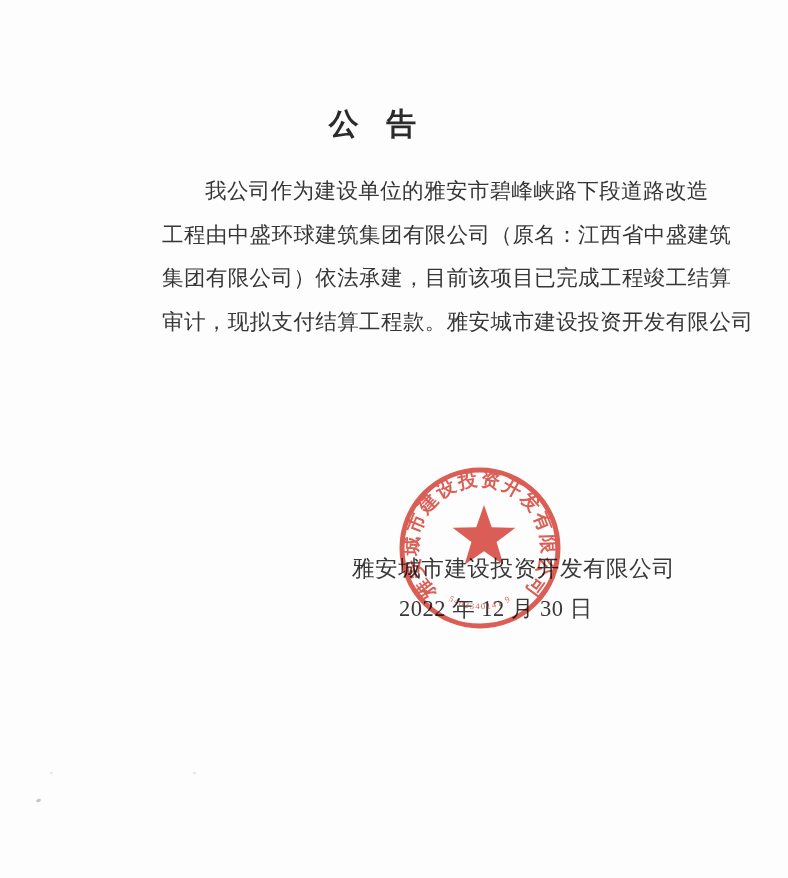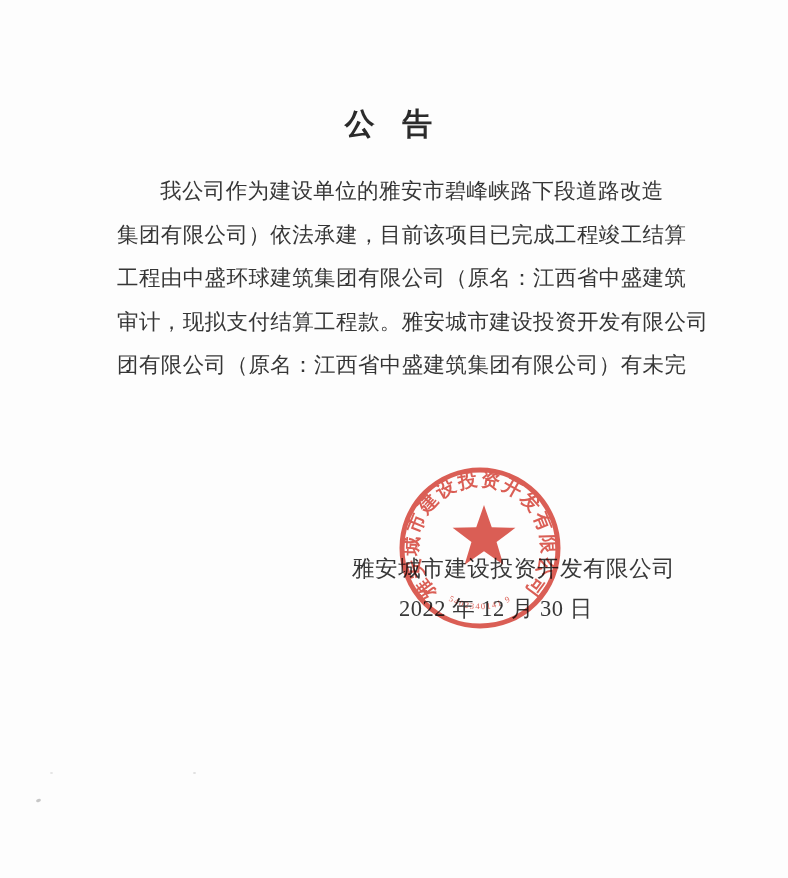--- a/index.html
+++ b/index.html
@@ -3,30 +3,30 @@
 <meta charset="utf-8">
 <style>
   html,body{margin:0;padding:0;}
   body{
     width:788px;height:878px;position:relative;overflow:hidden;
     background:#fefefe;
     font-family:"Liberation Serif","DejaVu Serif",serif;
   }
   .page{position:absolute;inset:0;background:#fdfdfd;}
   .title{
-    position:absolute;top:104px;left:16px;width:747px;
+    position:absolute;top:104px;left:0;width:747px;
     text-align:center;font-size:30px;font-weight:600;color:#2b2b2b;
     word-spacing:16px;letter-spacing:2px;
   }
   .body-text{
     position:absolute;left:117px;top:170px;width:570px;color:#333333;
   }
   .body-line{
     font-size:21.5px;line-height:43.5px;height:43.5px;
-    white-space:pre;letter-spacing:0.4px;color:#363636;
+    white-space:pre;letter-spacing:0.4px;color:#363636;margin-left:45px;
   }
   .body-line.indent{padding-left:43px;}
   .signature-company{
     position:absolute;left:352px;top:553px;
     font-size:22.5px;color:#383838;letter-spacing:0.6px;white-space:pre;
   }
   .signature-date{
     position:absolute;left:399px;top:593px;
     font-size:22.5px;color:#383838;white-space:pre;letter-spacing:0.5px;
   }
@@ -45,24 +45,23 @@
 </style>
 </head>
 <body>
 
 <div class="page">
 
   <div class="title">公 告</div>
 
   <div class="body-text">
     <div class="body-line indent">我公司作为建设单位的雅安市碧峰峡路下段道路改造</div>
+    <div class="body-line">工程由中盛环球建筑集团有限公司（原名：江西省中盛建筑</div>
     <div class="body-line">集团有限公司）依法承建，目前该项目已完成工程竣工结算</div>
-    <div class="body-line">工程由中盛环球建筑集团有限公司（原名：江西省中盛建筑</div>
     <div class="body-line">审计，现拟支付结算工程款。雅安城市建设投资开发有限公司</div>
-    <div class="body-line">团有限公司（原名：江西省中盛建筑集团有限公司）有未完</div>
   </div>
 
   <div class="signature-company">雅安城市建设投资开发有限公司</div>
   <div class="signature-date">2022 年 12 月 30 日</div>
 
   <div class="seal">
     <svg viewBox="-87 -87 174 174" width="174" height="174">
       <circle r="78" fill="none" stroke-width="5" stroke="#d8493e"></circle>
       <path id="sealTextArc" d="M -43.8 43.8 A 62 62 0 1 1 43.8 43.8" fill="none"></path>
       <path id="sealCodeArc" d="M -38 48 A 61.2 61.2 0 0 0 38 48" fill="none"></path>

